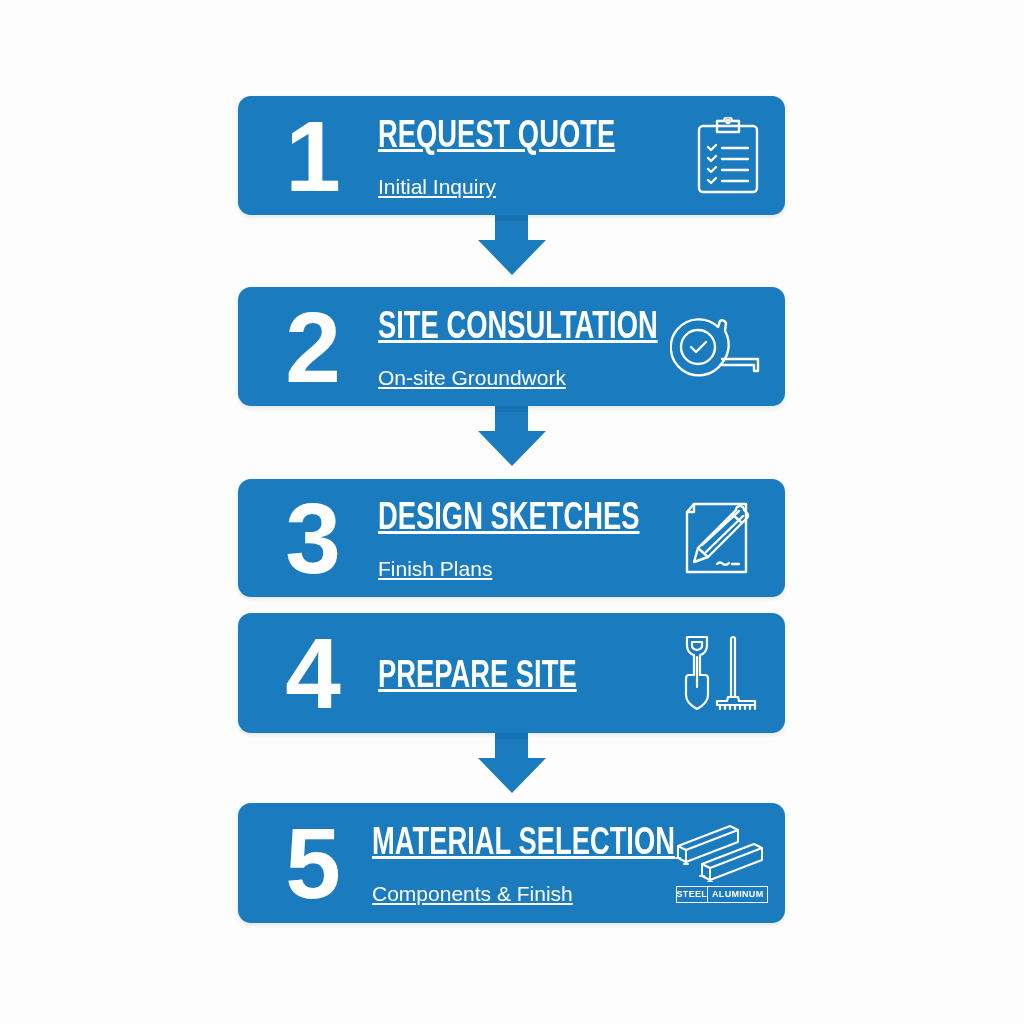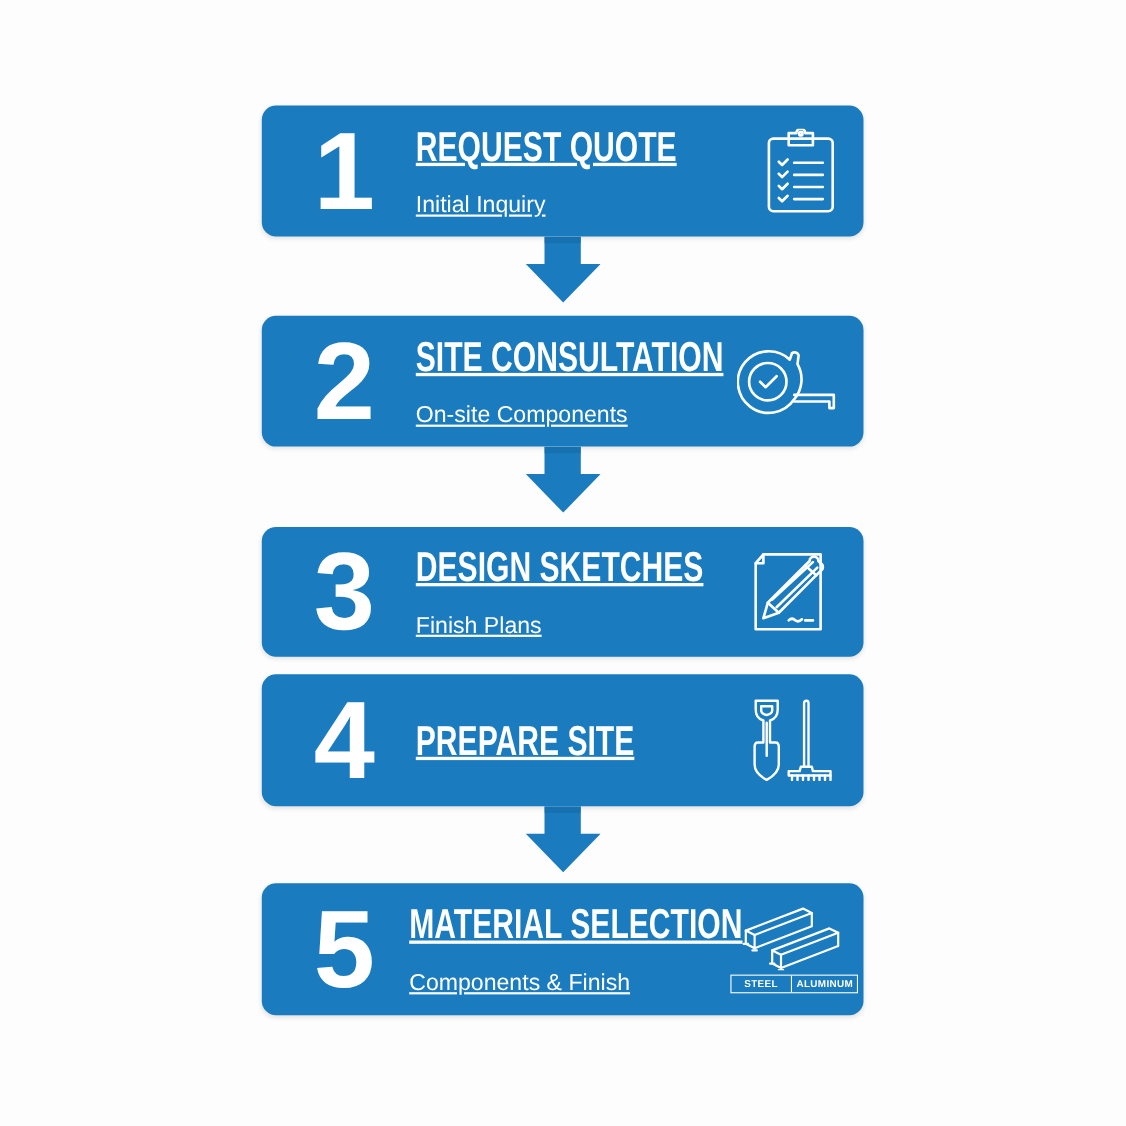--- a/index.html
+++ b/index.html
@@ -115,21 +115,21 @@
     <rect x="17" y="0" width="33" height="26" fill="#1a7bbf"></rect>
     <rect x="17" y="0" width="33" height="6" fill="#146aa6" opacity="0.6"></rect>
     <polygon points="0,25 68,25 34,60" fill="#1a7bbf"></polygon>
   </svg>
 </div>
 
 <div class="step" style="top:287px; height:119px;">
   <div class="step-number">2</div>
   <div class="step-text">
     <div class="step-title">SITE CONSULTATION</div>
-    <div class="step-subtitle">On-site Components</div>
+    <div class="step-subtitle">On-site Groundwork</div>
   </div>
   <div class="step-icon" style="left:428px; width:100px;">
     <svg width="92" height="64" viewBox="0 0 92 64" fill="none" stroke="#ffffff" stroke-width="2.4" stroke-linecap="round" stroke-linejoin="round">
       <path d="M52 48 A28 28 0 1 1 48 12 L50 6 A4 4 0 0 1 56 8 L55 16 A28 28 0 0 1 52 48 Z"></path>
       <circle cx="28" cy="32" r="17"></circle>
       <path d="M21 32 l5 5 l10 -10"></path>
       <path d="M52 44 H88 V56 H84 V50 H52"></path>
     </svg>
   </div>
 </div>
@@ -210,17 +210,17 @@
       <path d="M6 22 V34 L14 38 V26"></path>
       <path d="M14 38 L66 18 V6"></path>
       <path d="M4 34 H8 M12 40 H16"></path>
 
       <path d="M30 40 L82 20 L90 24 L38 44 Z"></path>
       <path d="M30 40 V52 L38 56 V44"></path>
       <path d="M38 56 L90 36 V24"></path>
       <path d="M28 52 H32 M36 58 H40"></path>
     </svg>
     <div style="display:flex; border:1.6px solid #fff; margin-top:4px; height:15px; align-items:center;">
-      <span style="font-family:'Liberation Sans', sans-serif; font-weight:bold; font-size:9px; padding:0 12px; border-right:1.6px solid #fff; line-height:15px; letter-spacing:0.3px;">STEEL</span>
+      <span style="font-family:'Liberation Sans', sans-serif; font-weight:bold; font-size:9px; padding:0 0; border-right:1.6px solid #fff; line-height:15px; letter-spacing:0.3px;">STEEL</span>
       <span style="font-family:'Liberation Sans', sans-serif; font-weight:bold; font-size:9px; padding:0 4px; line-height:15px; letter-spacing:0.3px;text-align:right;">ALUMINUM</span>
     </div>
   </div>
 </div>
 
 </body></html>

